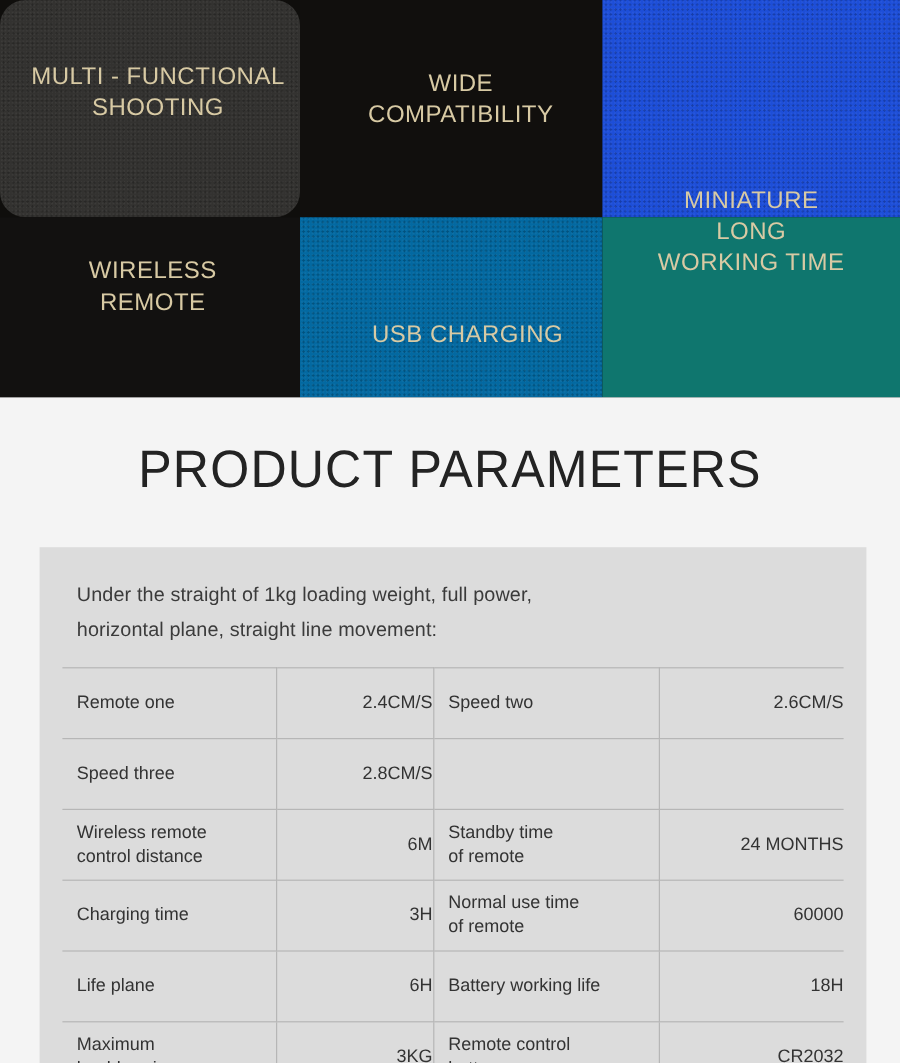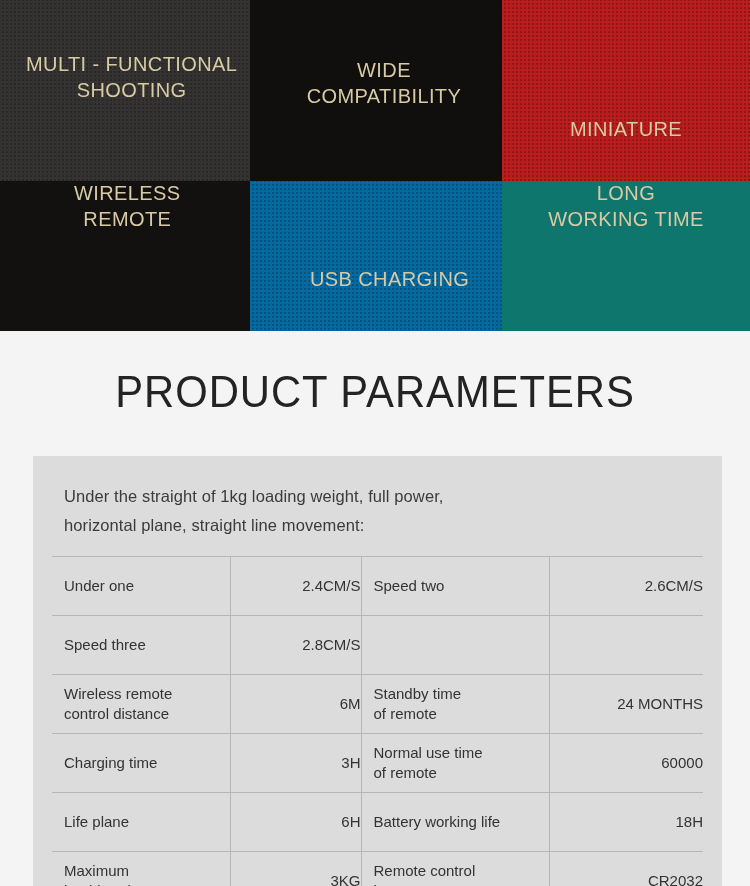--- a/index.html
+++ b/index.html
@@ -45,28 +45,28 @@
   .fcell .ftext {
     position: relative;
     color: #d8caa4;
     font-size: 20px;
     letter-spacing: .4px;
     line-height: 1.28;
     font-weight: 400;
     white-space: pre-line;
   }
 
-  .c-multi     { background: #333230; align-items: flex-start; justify-content: flex-start; }
+  .c-multi     { background: #333230; align-items: flex-start; justify-content: flex-start; border-radius: 21px; }
   .c-multi .ftext { margin: 52px 0 0 14px; text-align: center; }
   .c-wide      { background: #110f0d; align-items: flex-start; justify-content: center; padding-left: 28px; }
   .c-wide .ftext  { margin-top: 58px; text-align: center; }
-  .c-mini      { background: #b91c1c; align-items: center; justify-content: center; }
+  .c-mini      { background: #1d4ed8; align-items: flex-end; justify-content: center; }
   .c-mini .ftext  { margin-top: 78px; text-align: center; }
 
-  .c-wireless  { background: #121110; align-items: flex-start; justify-content: flex-start; }
+  .c-wireless  { background: #121110; align-items: center; justify-content: flex-start; }
   .c-wireless .ftext { margin: 0 0 32px 62px; text-align: center; }
   .c-usb       { background: #0369a1; align-items: flex-end; justify-content: flex-start; }
   .c-usb .ftext   { margin: 0 0 38px 48px; text-align: center; }
   .c-long      { background: #0f766e; align-items: flex-start; justify-content: center; }
   .c-long .ftext  { margin: 0 0 30px 0; text-align: center; }
 
   
   .page-title {
     text-align: center;
     color: #232323;
@@ -159,21 +159,21 @@
 
   <table class="spec-table">
     <colgroup>
         <col class="c1">
         <col class="c2">
         <col class="c3">
         <col class="c4">
       </colgroup>
     <tbody>
       <tr>
-        <td class="k">Under one</td>
+        <td class="k">Remote one</td>
         <td class="v">2.4CM/S</td>
         <td class="k">Speed two</td>
         <td class="v last">2.6CM/S</td>
       </tr>
       <tr>
         <td class="k">Speed three</td>
         <td class="v">2.8CM/S</td>
         <td class="k"></td>
         <td class="v last"></td>
       </tr>

